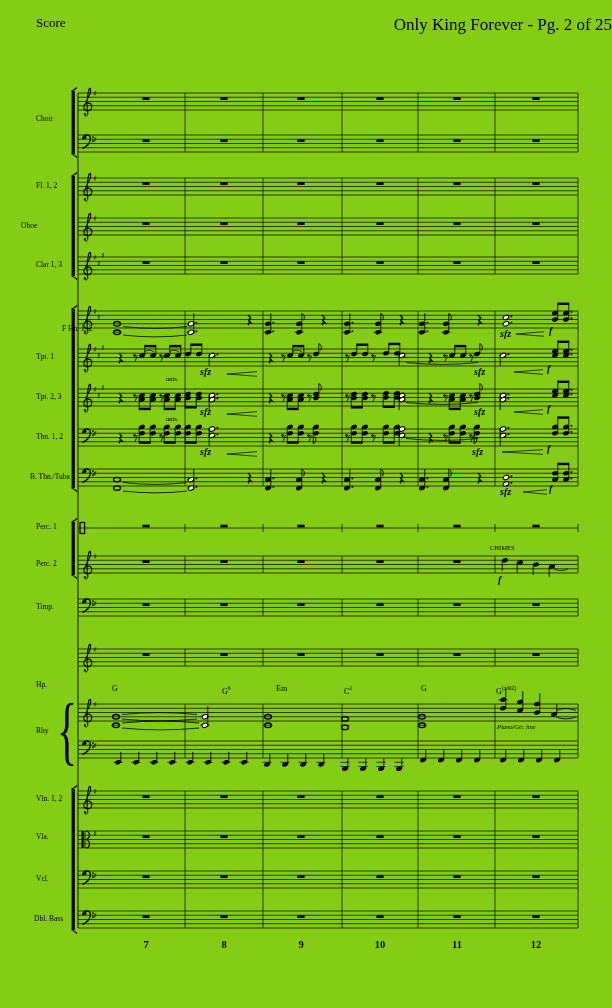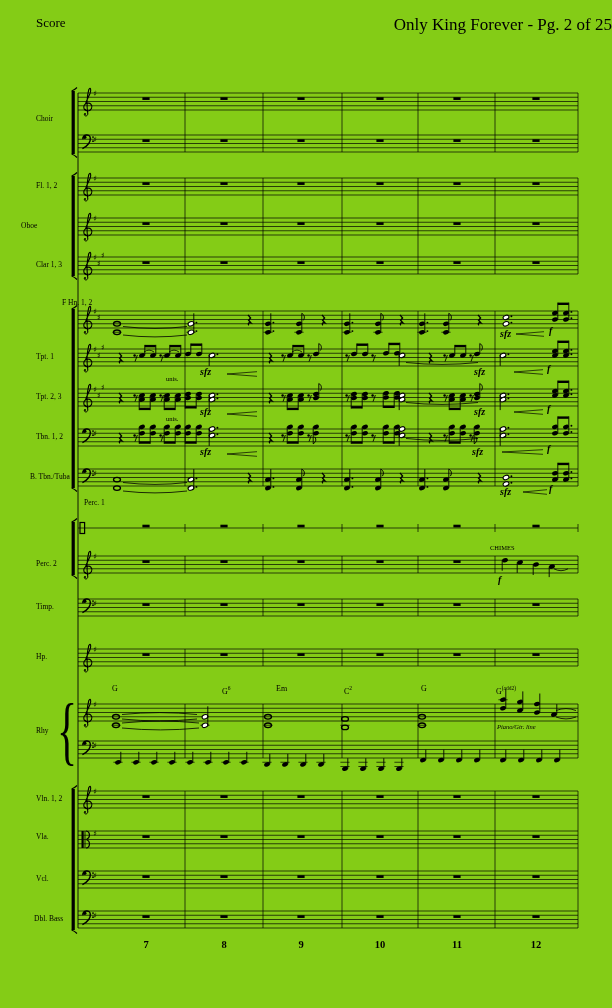--- a/index.html
+++ b/index.html
@@ -936,29 +936,29 @@
         <line x1="523" y1="492" x2="547" y2="489.7" stroke="#000000" stroke-width="0.7"></line>
         <line x1="523" y1="492" x2="547" y2="494.3" stroke="#000000" stroke-width="0.7"></line>
       </g>
     </svg>
   <div id="overlay">
       <div class="brace" style="left: 57px; top: 701px;">{</div>
       <div class="lbl" style="left: 36px; top: 114px; text-align: center;">Choir</div>
       <div class="lbl" style="left: 36px; top: 181px;">Fl. 1, 2</div>
       <div class="lbl" style="left: 21px; top: 221px;">Oboe</div>
       <div class="lbl" style="left: 36px; top: 260px;">Clar 1, 3</div>
-      <div class="lbl" style="left: 34px; top: 298px; padding-left: 28px;">F Hn. 1, 2</div>
+      <div class="lbl" style="left: 34px; top: 324px; padding-left: 28px;">F Hn. 1, 2</div>
       <div class="lbl" style="left: 36px; top: 352px;">Tpt. 1</div>
       <div class="lbl" style="left: 36px; top: 392px;">Tpt. 2, 3</div>
       <div class="lbl" style="left: 36px; top: 432px;">Tbn. 1, 2</div>
       <div class="lbl" style="left: 30px; top: 472px;">B. Tbn./Tuba</div>
-      <div class="lbl" style="left: 36px; top: 498px; margin-left: 48px;">Perc. 1</div>
+      <div class="lbl" style="left: 36px; top: 522px;">Perc. 1</div>
       <div class="lbl" style="left: 36px; top: 559px;">Perc. 2</div>
       <div class="lbl" style="left: 36px; top: 602px;">Timp.</div>
-      <div class="lbl" style="left: 36px; top: 652px;">Hp.</div>
+      <div class="lbl" style="left: 36px; top: 680px;">Hp.</div>
       <div class="lbl" style="left: 36px; top: 726px;">Rhy</div>
       <div class="lbl" style="left: 36px; top: 794px;">Vln. 1, 2</div>
       <div class="lbl" style="left: 36px; top: 832px;">Vla.</div>
       <div class="lbl" style="left: 36px; top: 874px;">Vcl.</div>
       <div class="lbl" style="left: 34px; top: 914px;">Dbl. Bass</div>
       <div class="mnum" style="left: 146px; top: 939px;">7</div>
       <div class="mnum" style="left: 224px; top: 939px;">8</div>
       <div class="mnum" style="left: 301px; top: 939px;">9</div>
       <div class="mnum" style="left: 380px; top: 939px;">10</div>
       <div class="mnum" style="left: 457px; top: 939px;">11</div>

